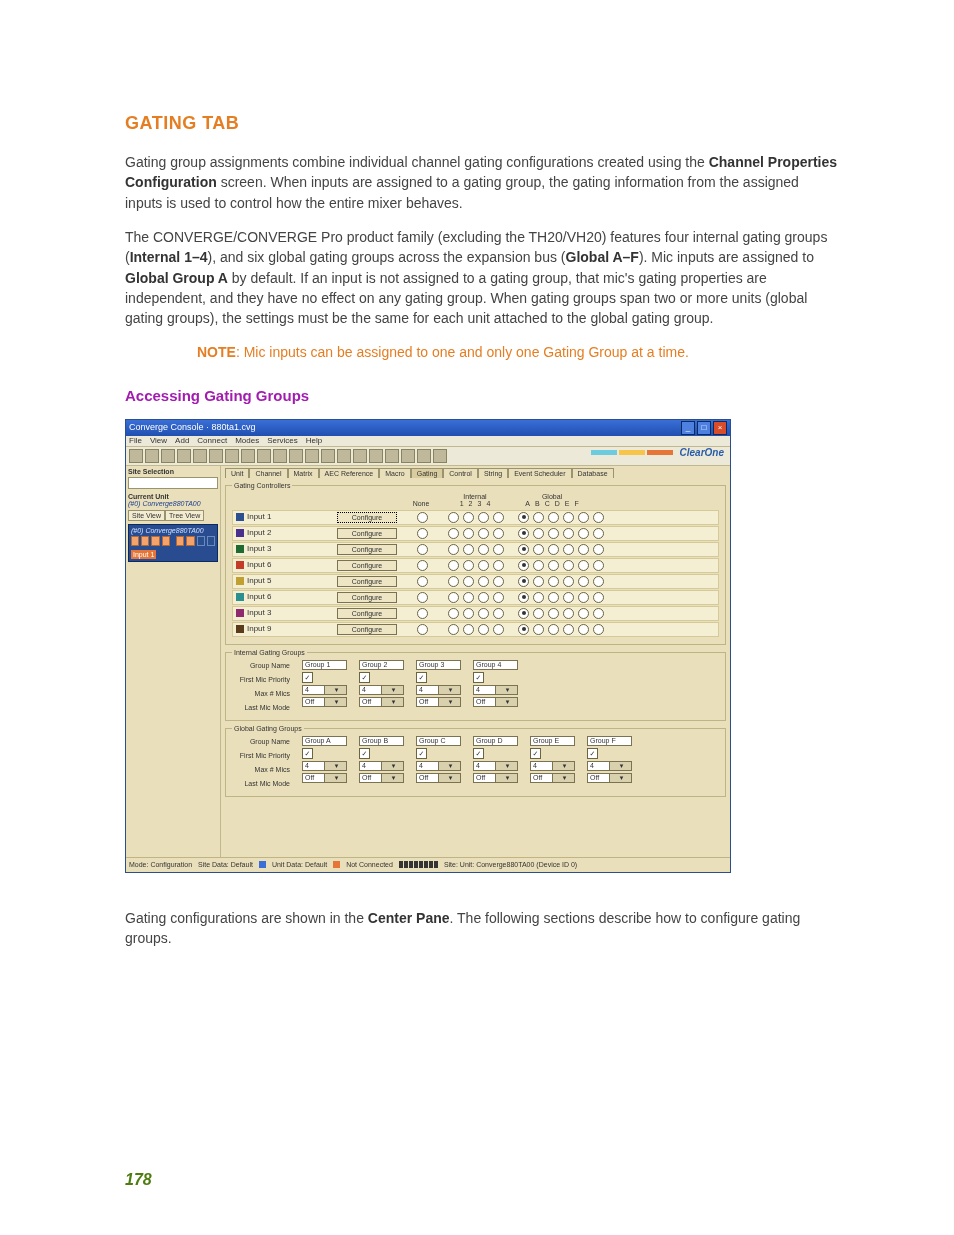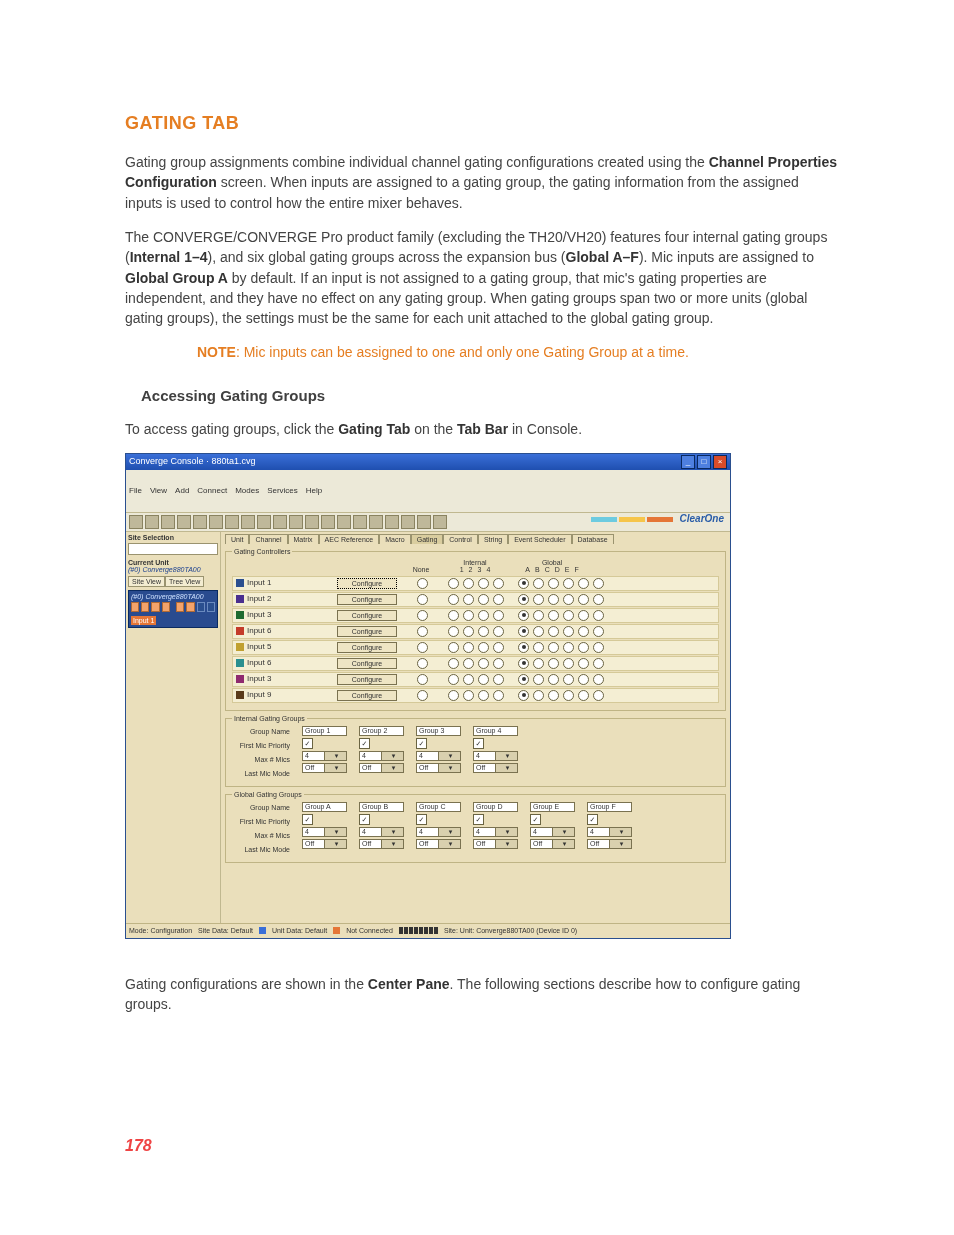--- a/index.html
+++ b/index.html
@@ -18,40 +18,40 @@
     position: relative;
   }
   h1.title {
     color: #e57e22;
     font-weight: bold;
     font-size: 18px;
     margin: 0 0 16px 0;
     letter-spacing: 0.5px;
   }
   h2.subtitle {
-    color: #404040;
+    color: #a21caf;
     font-weight: bold;
     font-size: 15px;
-    margin: 22px 0 12px 16px;
+    margin: 22px 0 12px 0;
   }
   p { margin: 0 0 14px 0; color: #444; }
   .note {
     margin: 6px 0 20px 40px;
     color: #e57e22;
   }
   .note .nlabel { font-weight: bold; margin-left: 32px; }
   .bold { font-weight: bold; color:#333;}
   .pg {
     position: absolute;
-    bottom: 78px;
+    bottom: 44px;
     left: 125px;
     font-weight: bold;
     font-style: italic;
     font-size: 16px;
-    color: #ef4444;
+    color: #4d7c0f;
   }
 
   
   .win {
     width: 604px;
     border: 1px solid #2a4f8f;
     font-size: 8px;
     line-height: 1;
     background: #c4b5fd;
     margin: 8px 0 35px 0;
@@ -62,21 +62,21 @@
     color: #fff;
     display: flex;
     align-items: center;
     padding: 0 3px;
     font-size: 9px;
   }
   .titlebar .spacer { flex: 1; }
   .winbtn { display:flex; gap:2px;}
   .winbtn span { width:12px;height:12px;display:inline-flex;align-items:center;justify-content:center;border:1px solid #0a2a60;background:#4e80e0;color:#fff;font-size:8px;}
   .winbtn .close{background:#d94c2a;}
-  .menubar{background:#ece9d8;border-bottom:1px solid #c0b890;padding:17px 3px;display:flex;gap:8px;}
+  .menubar{background:#ece9d8;border-bottom:1px solid #c0b890;padding:1px 3px;display:flex;gap:8px;}
   .toolbar{background:#ece9d8;border-bottom:1px solid #c0b890;padding:2px 3px;display:flex;align-items:center;gap:2px;position:relative;}
   .tbicon{width:12px;height:12px;background:#bfb89a;border:1px solid #8a8360;}
   .brand{position:absolute;right:6px;top:1px;font-weight:bold;font-style:italic;font-size:10px;color:#2a5da8;}
   .brandbars{display:inline-flex;gap:2px;margin-right:4px;vertical-align:middle;}
   .brandbars span{width:26px;height:5px;}
   .bb1{background:#6dcbe0;} .bb2{background:#f6c54a;} .bb3{background:#e57637;}
 
   .body{display:flex;min-height:340px;}
   .sidebar{width:95px;background:#eadfbb;border-right:1px solid #c0b890;padding:2px;box-sizing:border-box;}
   .sel{width:100%;height:12px;background:#fff;border:1px solid #9a936f;box-sizing:border-box;margin:2px 0 4px;}
@@ -139,23 +139,20 @@
   <p>
     <span>The CONVERGE/CONVERGE Pro product family (excluding the TH20/VH20) features four internal gating groups (</span><span class="bold">Internal 1–4</span><span>), and six global gating groups across the expansion bus (</span><span class="bold">Global A–F</span><span>). Mic inputs are assigned to </span><span class="bold">Global Group A</span><span> by default. If an input is not assigned to a gating group, that mic's gating properties are independent, and they have no effect on any gating group. When gating groups span two or more units (global gating groups), the settings must be the same for each unit attached to the global gating group.</span>
   </p>
 
   <p class="note">
     <span class="nlabel">NOTE</span><span>: Mic inputs can be assigned to one and only one Gating Group at a time.</span>
   </p>
 
   <h2 class="subtitle">Accessing Gating Groups</h2>
 
-  <p>
-    <span>To access gating groups, click the </span><span class="bold">Gating Tab</span><span> on the </span><span class="bold">Tab Bar</span><span> in Console.</span>
-  </p>
 
   <div class="win">
     <div class="titlebar">
       <span>Converge Console · 880ta1.cvg</span>
       <span class="spacer"></span>
       <span class="winbtn">
         <span>_</span>
         <span>□</span>
         <span class="close">×</span>
       </span>

